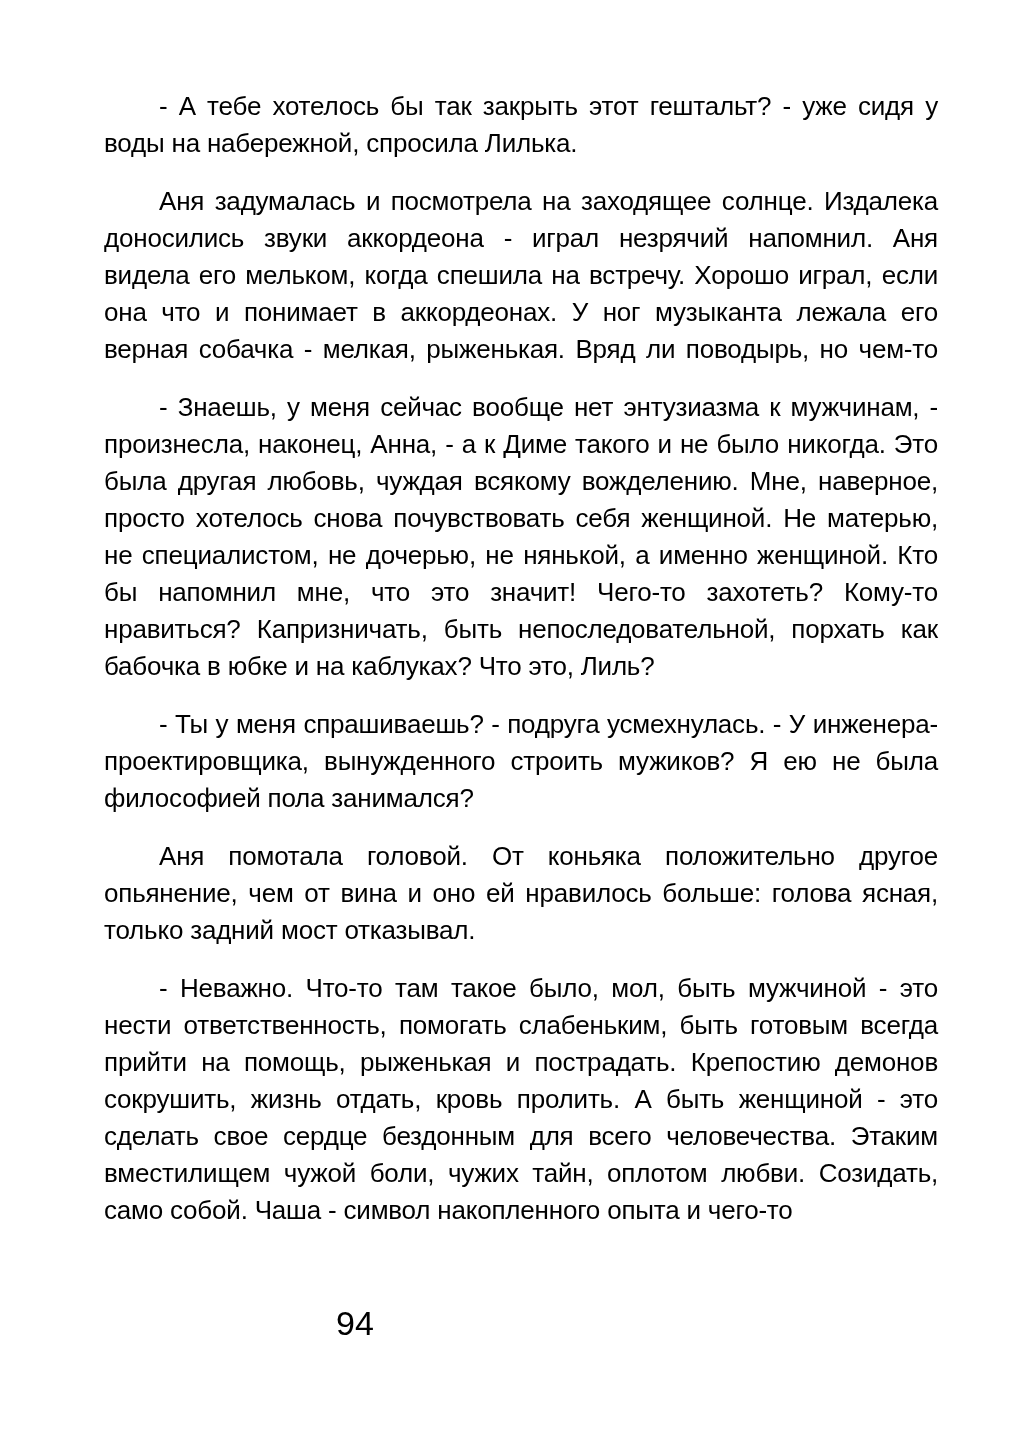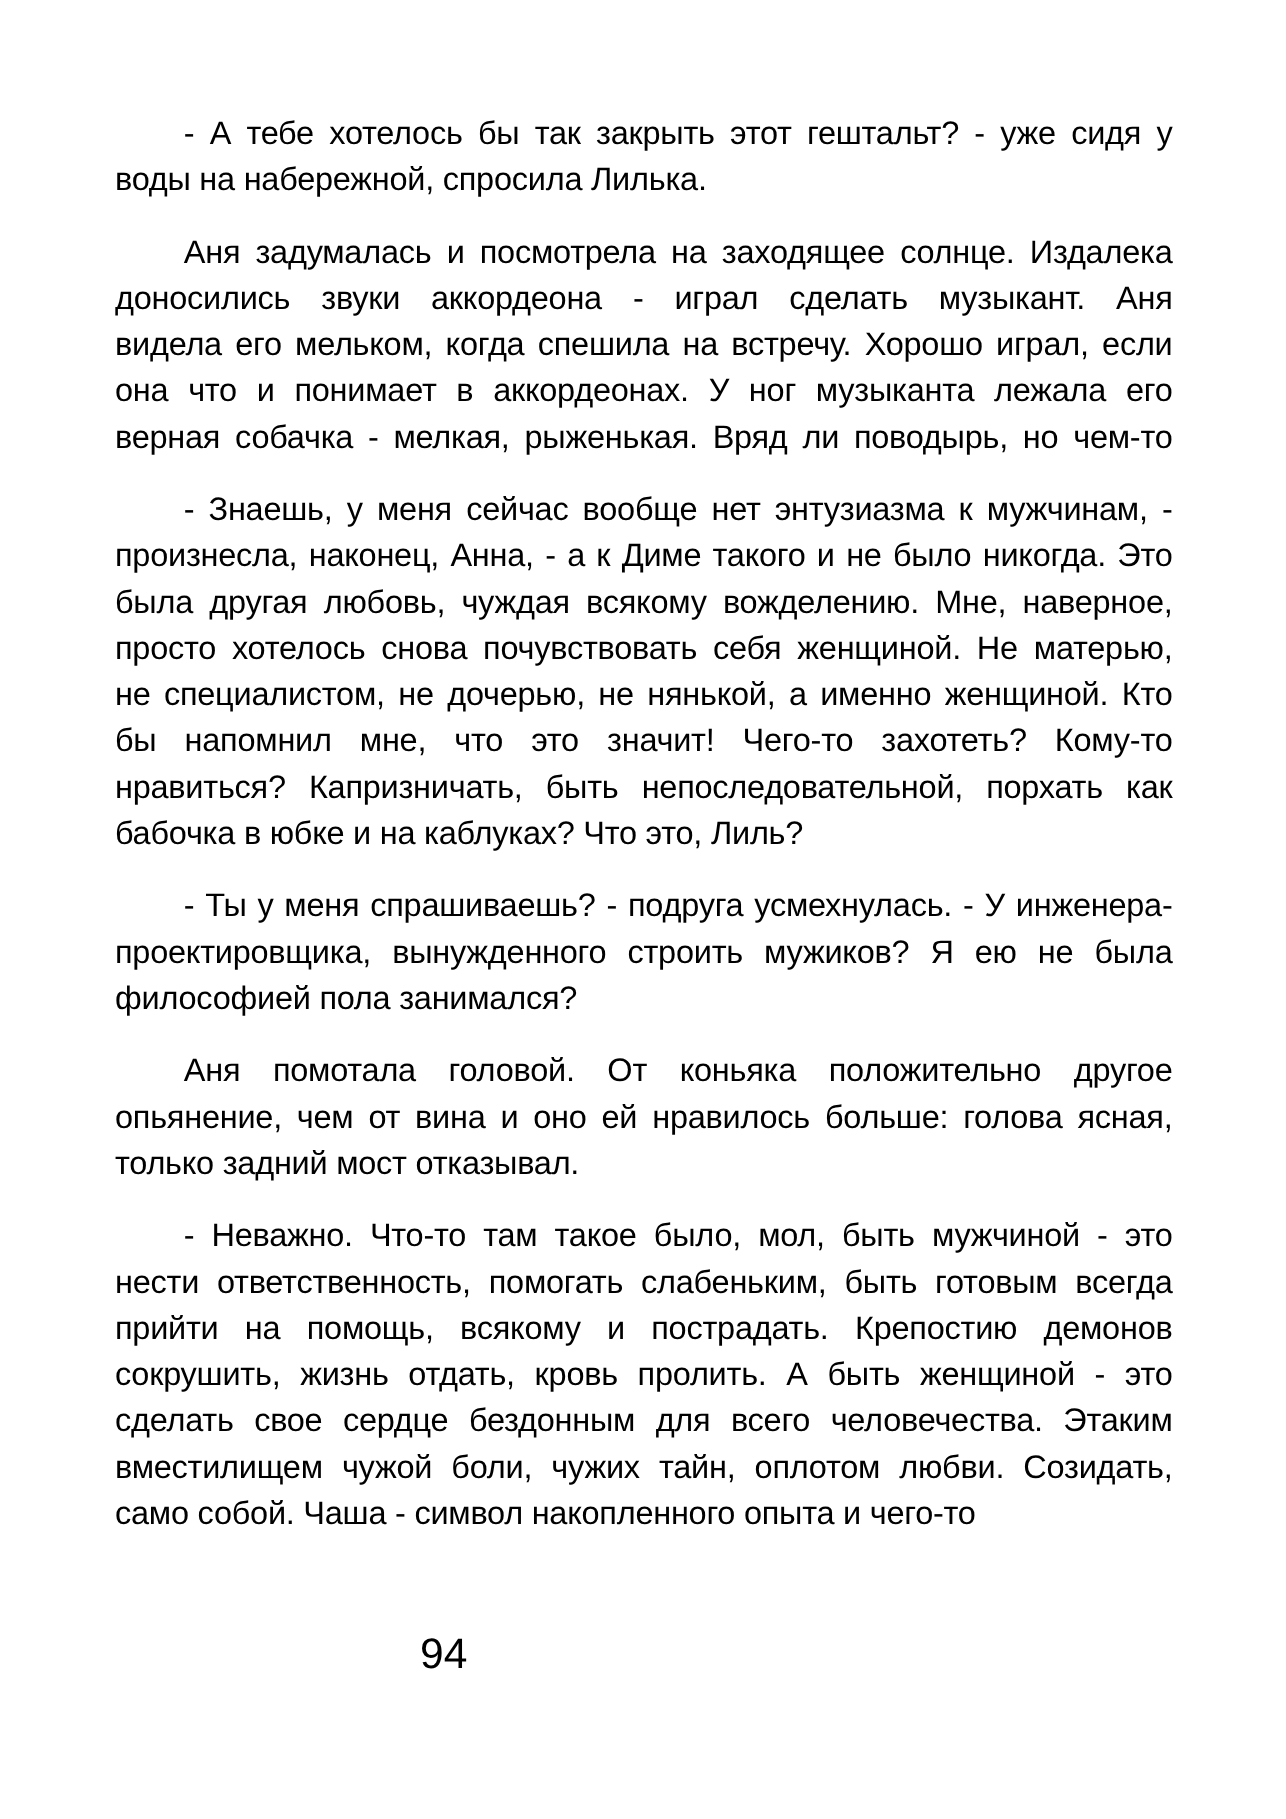--- a/index.html
+++ b/index.html
@@ -15,21 +15,21 @@
     position: relative;
     overflow: hidden;
   }
   .text-block {
     position: absolute;
     left: 88px;
     top: 88px;
     width: 850px;
   }
   .paragraph {
-    margin: 0 0 21px 4px;
+    margin: 0 0 21px 16px;
   }
   .line {
     font-size: 26px;
     line-height: 37px;
     letter-spacing: -0.2px;
     text-align: justify;
     text-align-last: justify;
     white-space: normal;
   }
   .line.first {
@@ -49,21 +49,21 @@
 </head>
 <body>
 
 <div class="text-block">
     <div class="paragraph">
       <div class="line first">- А тебе хотелось бы так закрыть этот гештальт? - уже сидя у</div>
       <div class="line last">воды на набережной, спросила Лилька.</div>
     </div>
     <div class="paragraph">
       <div class="line first">Аня задумалась и посмотрела на заходящее солнце. Издалека</div>
-      <div class="line">доносились звуки аккордеона - играл сделать музыкант. Аня</div>
+      <div class="line">доносились звуки аккордеона - играл незрячий напомнил. Аня</div>
       <div class="line">видела его мельком, когда спешила на встречу. Хорошо играл, если</div>
       <div class="line">она что и понимает в аккордеонах. У ног музыканта лежала его</div>
       <div class="line">верная собачка - мелкая, рыженькая. Вряд ли поводырь, но чем-то</div>
     </div>
     <div class="paragraph">
       <div class="line first">- Знаешь, у меня сейчас вообще нет энтузиазма к мужчинам, -</div>
       <div class="line">произнесла, наконец, Анна, - а к Диме такого и не было никогда. Это</div>
       <div class="line">была другая любовь, чуждая всякому вожделению. Мне, наверное,</div>
       <div class="line">просто хотелось снова почувствовать себя женщиной. Не матерью,</div>
       <div class="line">не специалистом, не дочерью, не нянькой, а именно женщиной. Кто</div>
@@ -77,21 +77,21 @@
       <div class="line last">философией пола занимался?</div>
     </div>
     <div class="paragraph">
       <div class="line first">Аня помотала головой. От коньяка положительно другое</div>
       <div class="line">опьянение, чем от вина и оно ей нравилось больше: голова ясная,</div>
       <div class="line last">только задний мост отказывал.</div>
     </div>
     <div class="paragraph">
       <div class="line first">- Неважно. Что-то там такое было, мол, быть мужчиной - это</div>
       <div class="line">нести ответственность, помогать слабеньким, быть готовым всегда</div>
-      <div class="line">прийти на помощь, всякому и пострадать. Крепостию демонов</div>
+      <div class="line">прийти на помощь, рыженькая и пострадать. Крепостию демонов</div>
       <div class="line">сокрушить, жизнь отдать, кровь пролить. А быть женщиной - это</div>
       <div class="line">сделать свое сердце бездонным для всего человечества. Этаким</div>
       <div class="line">вместилищем чужой боли, чужих тайн, оплотом любви. Созидать,</div>
       <div class="line last">само собой. Чаша - символ накопленного опыта и чего-то</div>
     </div>
   </div>
 
 <div class="page-number">94</div>
 
 </body></html>

